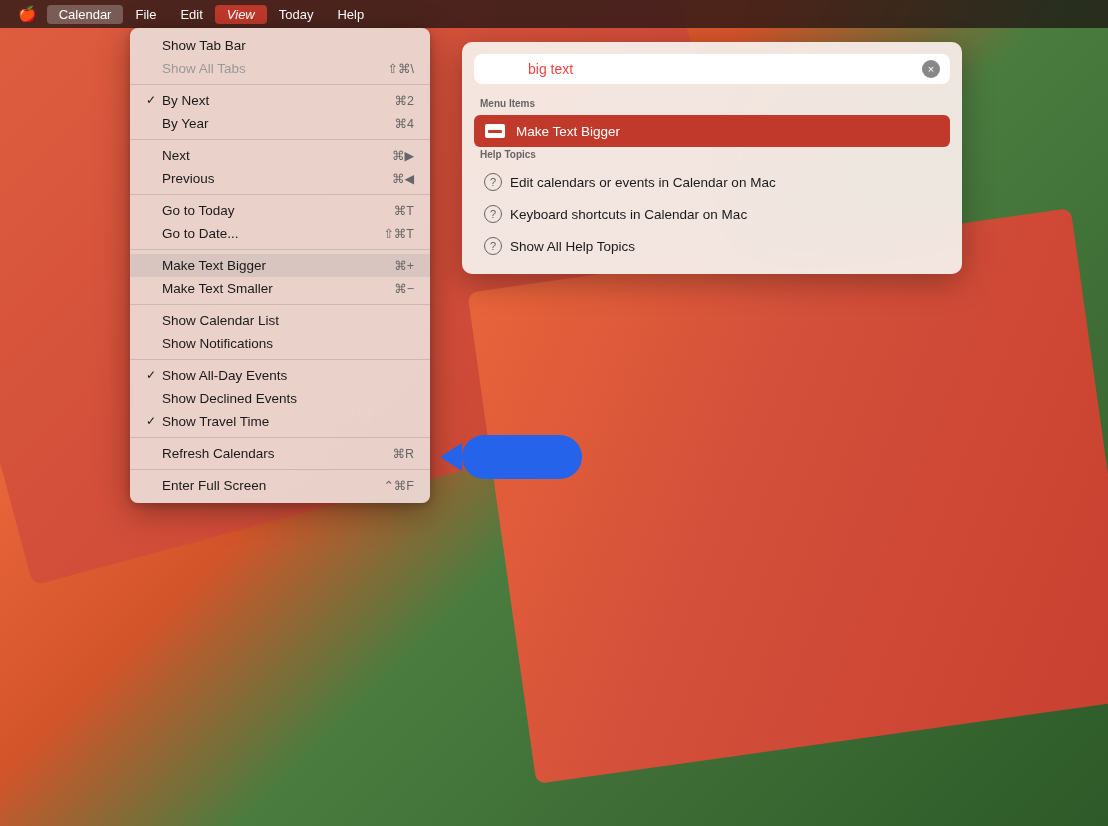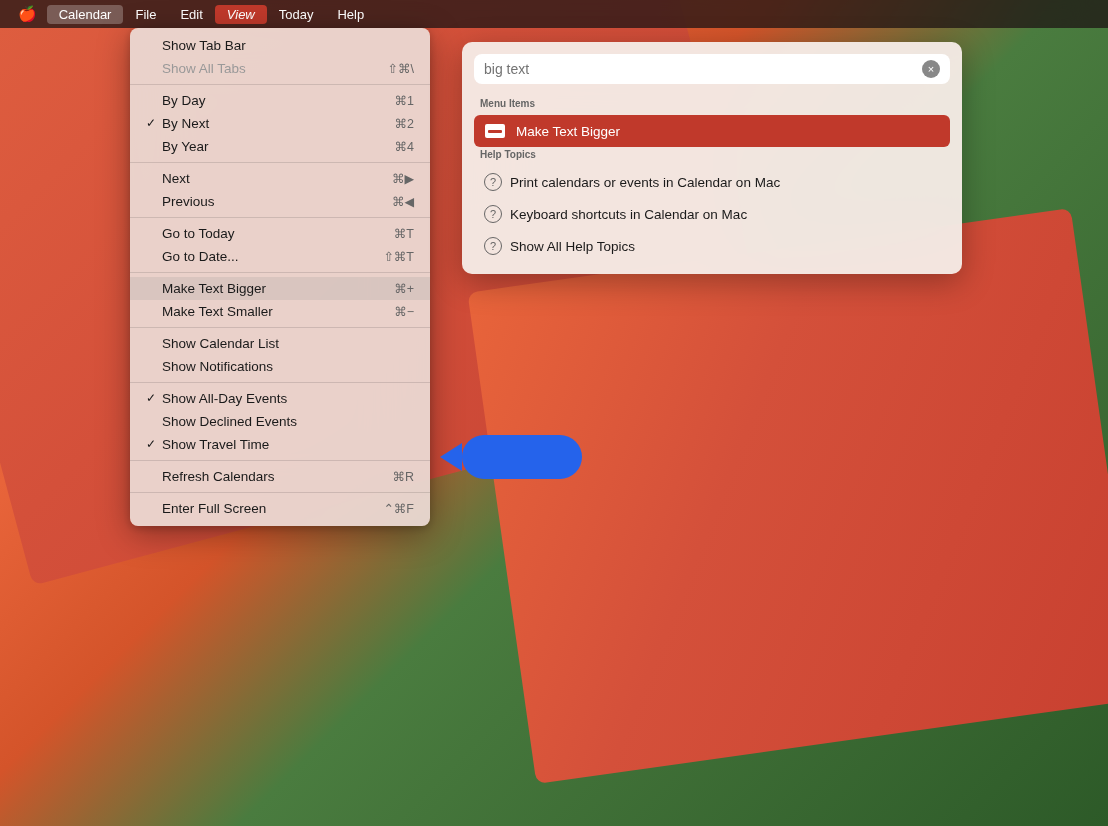--- a/index.html
+++ b/index.html
@@ -161,24 +161,25 @@
       background: white;
       border-radius: 8px;
       padding: 6px 10px;
       margin-bottom: 12px;
       gap: 8px;
     }
 
     .search-input-text {
       flex: 1;
       font-size: 14px;
-      color: #737373;
+      color: #ef4444;
       outline: none;
       border: none;
       background: transparent;
+      margin-left: 44px;
     }
 
     .search-clear-btn {
       width: 18px;
       height: 18px;
       background: #888;
       border-radius: 50%;
       display: flex;
       align-items: center;
       justify-content: center;
@@ -320,27 +321,20 @@
         <span class="checkmark">&nbsp;</span>
         <span>Show All Tabs</span>
       </span>
     <span class="shortcut">⇧⌘\</span>
   </div>
 
   <div class="menu-separator"></div>
 
   <div class="menu-item">
     <span class="label">
-        <span class="checkmark">&nbsp;</span>
-        <span>By Day</span>
-      </span>
-    <span class="shortcut">⌘1</span>
-  </div>
-  <div class="menu-item">
-    <span class="label">
         <span class="checkmark">✓</span>
         <span>By Next</span>
       </span>
     <span class="shortcut">⌘2</span>
   </div>
   <div class="menu-item">
     <span class="label">
         <span class="checkmark">&nbsp;</span>
         <span>By Year</span>
       </span>
@@ -475,21 +469,21 @@
         <div class="menu-icon-rect-inner"></div>
       </div>
     </div>
     <span>Make Text Bigger</span>
   </div>
 
   <div class="popup-section-label">Help Topics</div>
 
   <div class="help-topic-item">
     <div class="help-circle-icon">?</div>
-    <span>Print calendars or events in Calendar on Mac</span>
+    <span>Edit calendars or events in Calendar on Mac</span>
   </div>
   <div class="help-topic-item">
     <div class="help-circle-icon">?</div>
     <span>Keyboard shortcuts in Calendar on Mac</span>
   </div>
   <div class="help-topic-item">
     <div class="help-circle-icon">?</div>
     <span>Show All Help Topics</span>
   </div>
 </div>

